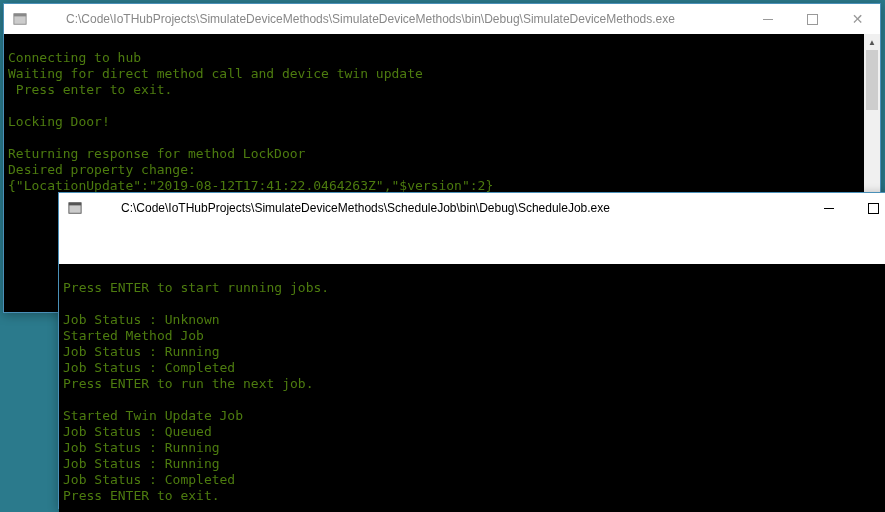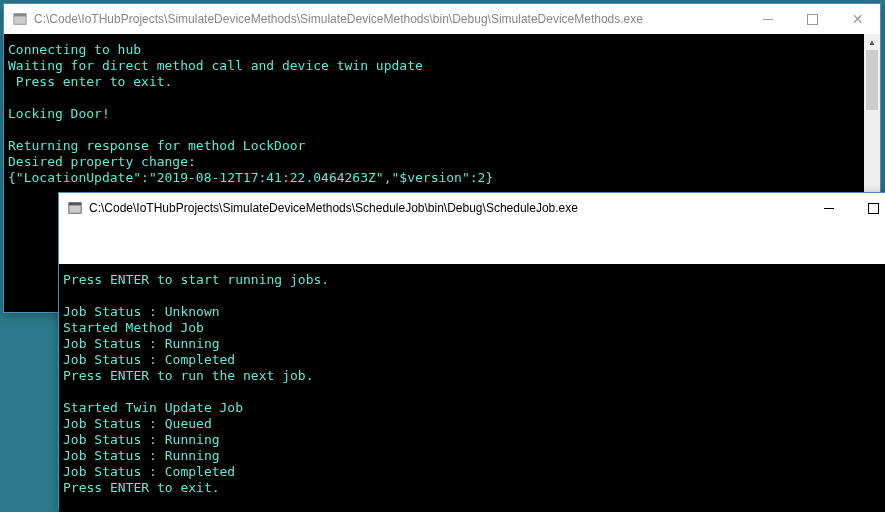--- a/index.html
+++ b/index.html
@@ -15,20 +15,21 @@
     border: 1px solid #4a90b8;
     box-shadow: 0 2px 10px rgba(0,0,0,0.3);
   }
   .titlebar {
     height: 30px;
     background: #fff;
     display: flex;
     align-items: center;
     font-size: 12px;
     color: #000;
+    gap: 32px;
   }
   .titlebar.inactive { color: #888; }
   .app-icon {
     width: 16px; height: 16px;
     margin: 0 6px 0 8px;
     display: inline-flex;
     align-items: center;
     justify-content: center;
   }
   .app-icon svg { width: 14px; height: 14px; }
@@ -50,25 +51,25 @@
     font-family: "Segoe UI", sans-serif;
     color: #000;
     cursor: default;
   }
   .titlebar.inactive .win-btn { color: #999; }
   .win-btn.min::before { content: ""; display:block; width:10px; height:1px; background: currentColor; }
   .win-btn.max::before { content: ""; display:block; width:9px; height:9px; border:1px solid currentColor; }
   .win-btn.close { font-size: 14px; line-height: 1; }
   .console-body {
     background: #000;
-    color: #5eead4;
+    color: #4d7c0f;
     font-family: Consolas, "Lucida Console", monospace;
     font-size: 13px;
     line-height: 16px;
-    padding: 8px 4px;
+    padding: 16px 4px;
     white-space: pre;
     overflow: hidden;
     position: relative;
   }
   .scrollbar-v {
     position: absolute;
     top: 30px;
     right: 0;
     width: 16px;
     bottom: 0;

